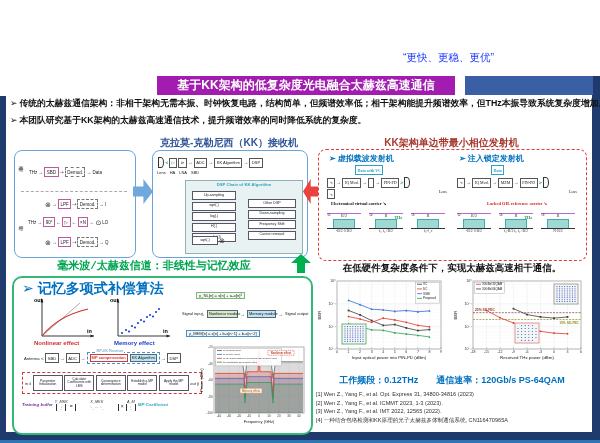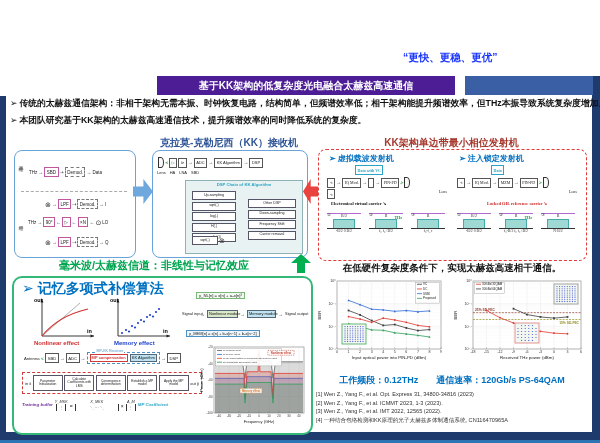--- a/index.html
+++ b/index.html
@@ -6,23 +6,23 @@
   .slide{position:relative;width:600px;height:443px;background:#fff;overflow:hidden;
          font-family:"Liberation Sans","DejaVu Sans",sans-serif;color:#1a1a1a;}
   .abs{position:absolute;}
   
   .edge-l{left:0;top:96px;width:6px;height:337px;background:#1f3a6d;}
   .edge-r{left:592px;top:76px;width:8px;height:357px;background:#1f3a6d;}
   .botbar{left:0;top:432px;width:600px;height:11px;background:#1f3a6d;}
   .botaccent{left:0;top:440px;width:600px;height:3px;background:#2e75b6;}
   .hdr{left:10px;top:4px;width:278px;height:21px;background:#1f3a6d;border-radius:11px;
        color:#fff;font-weight:bold;font-size:11px;line-height:21px;text-align:center;letter-spacing:.5px;}
-  .tagline{left:403px;top:51px;width:115px;font-size:10.5px;font-weight:bold;color:#1a35ff;white-space:nowrap;}
-  .banner{left:157px;top:76px;width:298px;height:19px;background:#4c1d95;color:#fff;
-          font-weight:bold;font-size:10px;line-height:19px;text-align:center;}
+  .tagline{left:403px;top:51px;width:115px;font-size:10.5px;font-weight:normal;color:#1a35ff;white-space:nowrap;}
+  .banner{left:157px;top:76px;width:298px;height:19px;background:#a21caf;color:#fff;
+          font-weight:bold;font-size:12px;line-height:19px;text-align:center;}
   .bfill{left:465px;top:76px;width:128px;height:19px;background:#3a5fa5;}
   .bullets{left:10px;top:98px;width:582px;}
   .bullet{font-size:8.8px;font-weight:bold;white-space:nowrap;margin-bottom:5px;color:#111;}
   .bmark{margin-right:2px;}
   
   .sect{font-weight:bold;font-size:10px;text-align:center;white-space:nowrap;}
   .blue{color:#2e5496;} .dred{color:#a6392e;} .cyanb{color:#0070c0;} .grn{color:#00a550;}
   
   .panel{border:1.5px solid #6aa3d8;border-radius:8px;background:#fff;}
   .redpanel{border:1.5px dashed #e03a3a;border-radius:8px;background:#fff;}
@@ -278,21 +278,21 @@
       </div>
       <div class="specit" style="left:84px;top:48px;">
         <span class="circn">③</span>
         <span class="spectop">B</span>
         <div class="specbar"></div>
         <span class="specax">N·B/2</span>
       </div>
     </div>
   </div>
 
-  <div class="abs sect grn" style="left:18px;top:258px;width:272px;font-size:11px;">毫米波/太赫兹信道：非线性与记忆效应</div>
+  <div class="abs sect grn" style="left:18px;top:258px;width:272px;font-size:11px;font-family:Liberation Mono, monospace;">毫米波/太赫兹信道：非线性与记忆效应</div>
   <div class="abs bigarrow-up"></div>
 
   <div class="abs greenpanel" style="left:12px;top:276px;width:297px;height:155px;">
     <div class="abs cyanb" style="left:8px;top:2px;font-size:14px;font-weight:bold;"><span>➢</span> <span>记忆多项式补偿算法</span></div>
 
     <svg class="abs" style="left:16px;top:16px;" width="70" height="48" viewBox="0 0 70 48">
       <line x1="12" y1="42" x2="64" y2="42" stroke="#222" stroke-width="0.9"></line>
       <polygon points="64,42 60.5,40.6 60.5,43.4" fill="#222"></polygon>
       <line x1="12" y1="42" x2="12" y2="5" stroke="#222" stroke-width="0.9"></line>
       <polygon points="12,5 10.6,8.5 13.4,8.5" fill="#222"></polygon>

